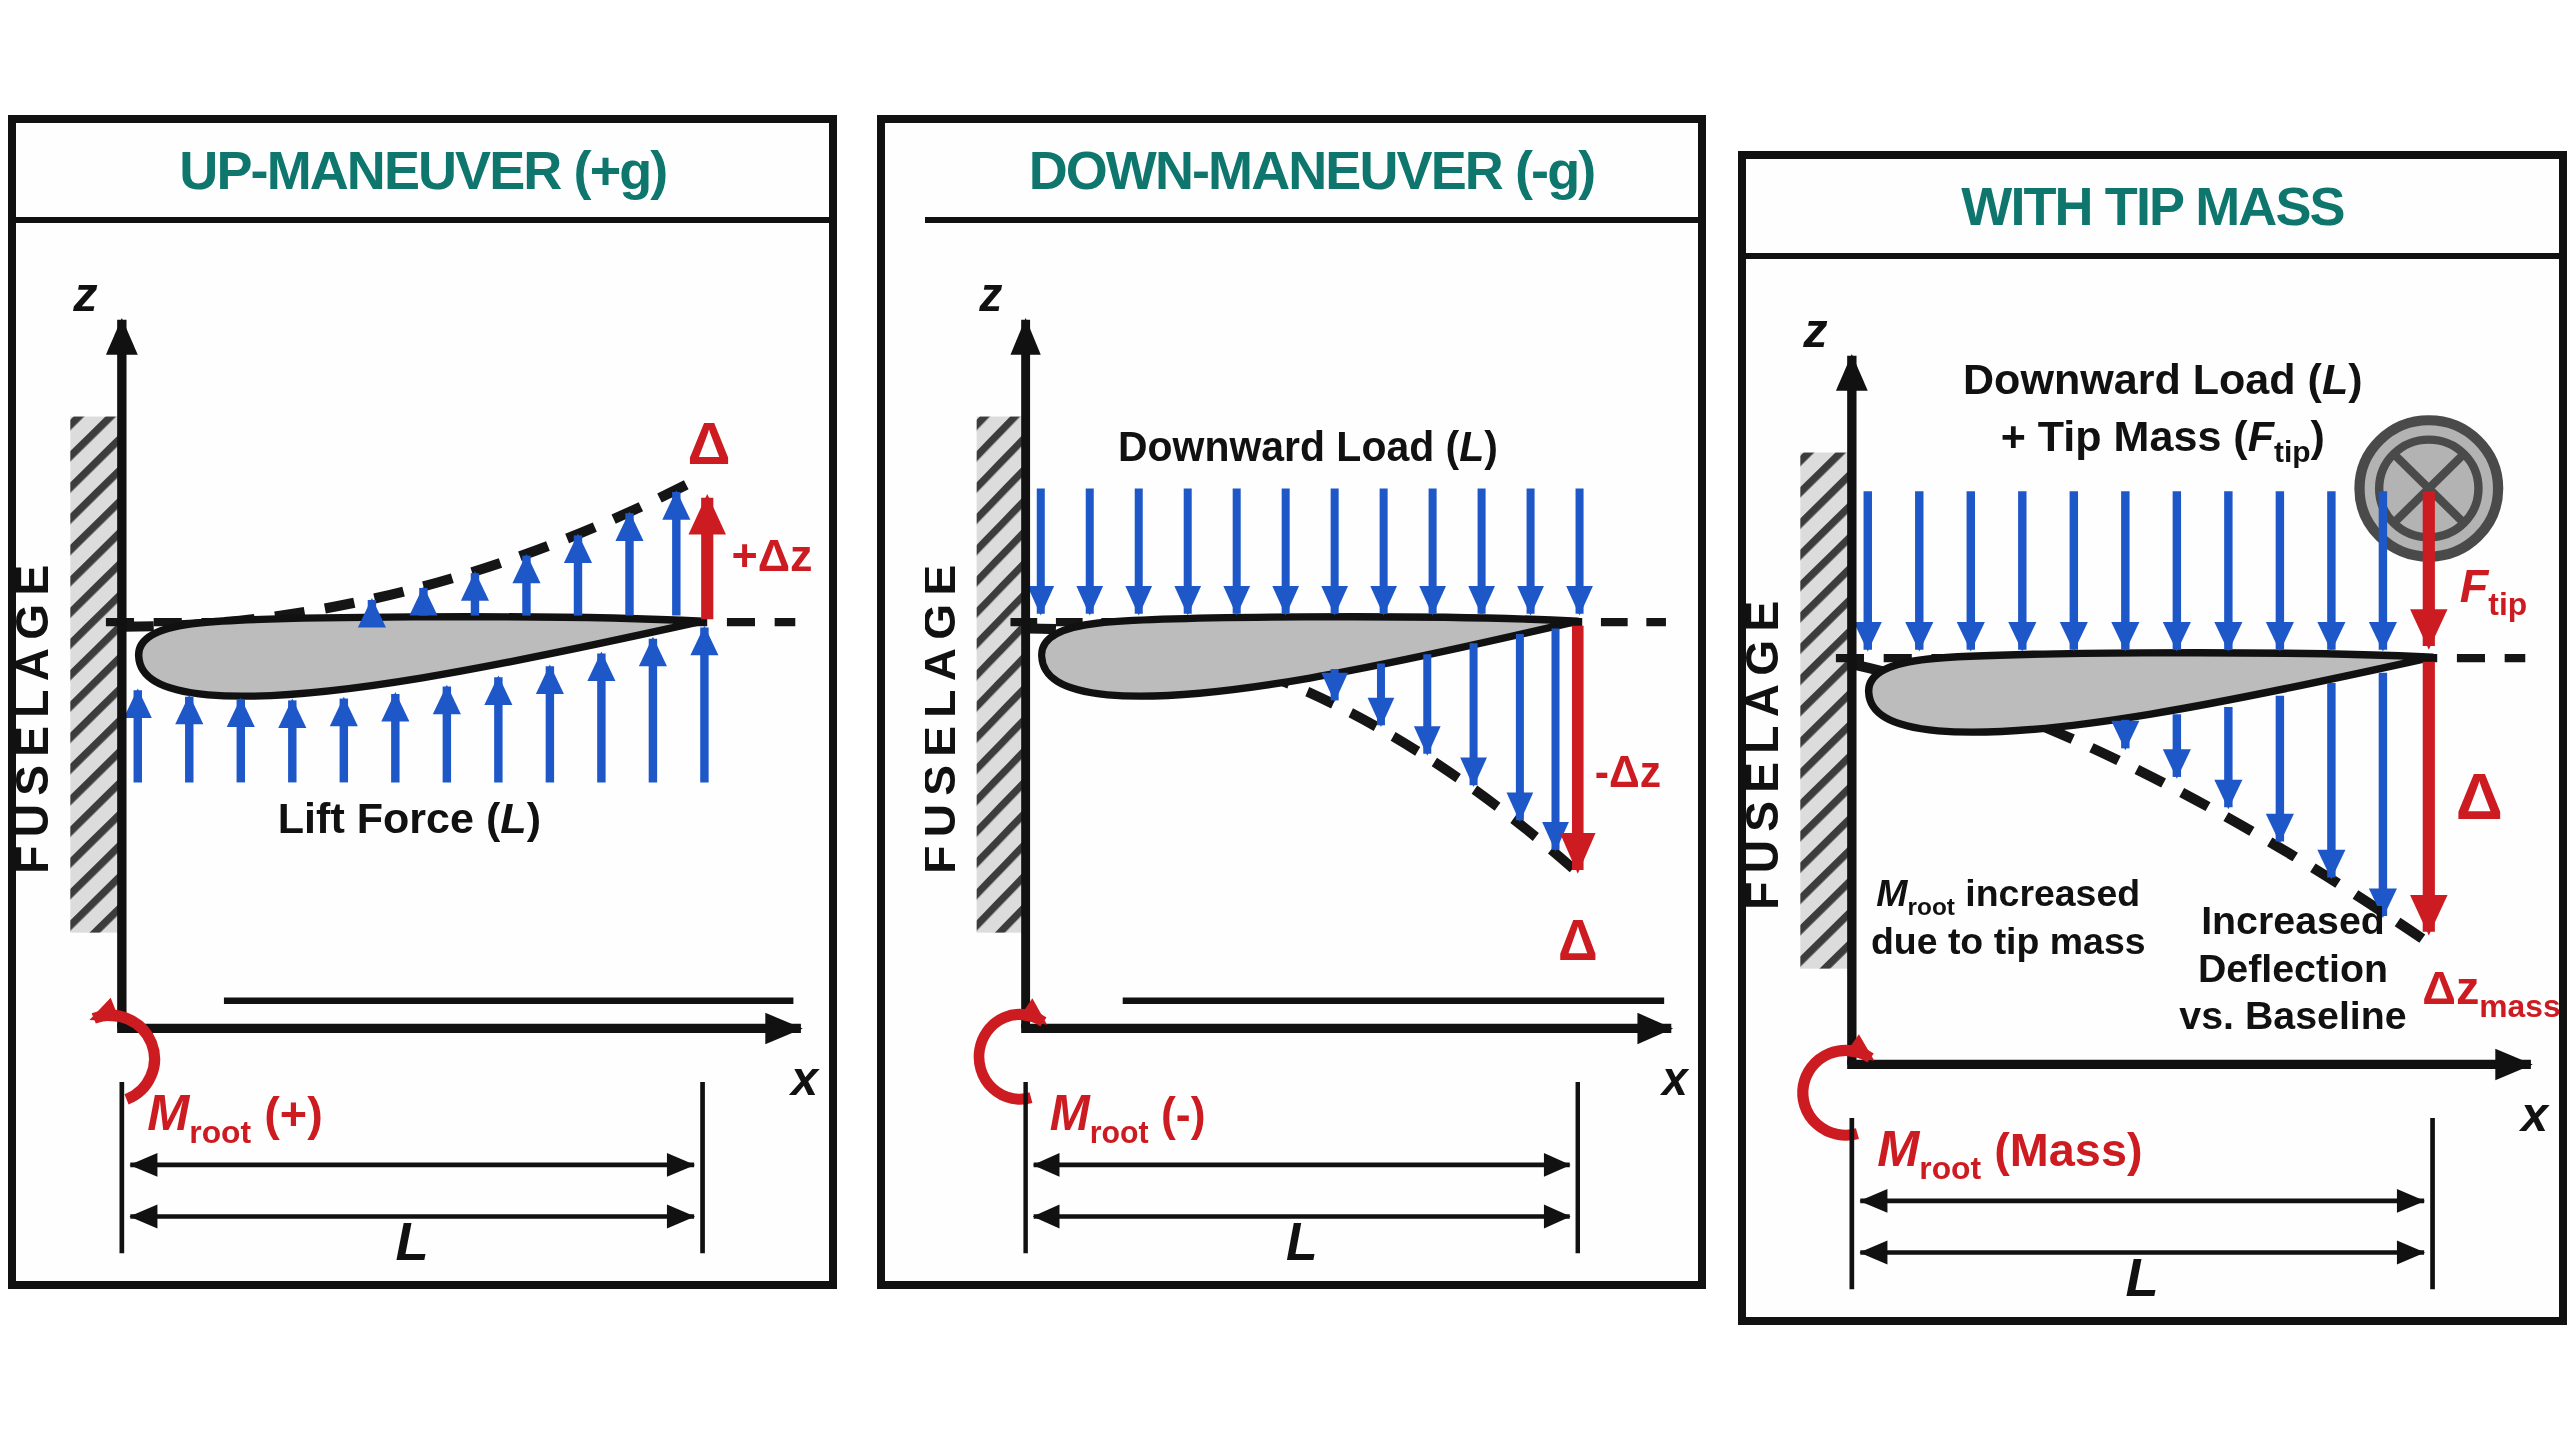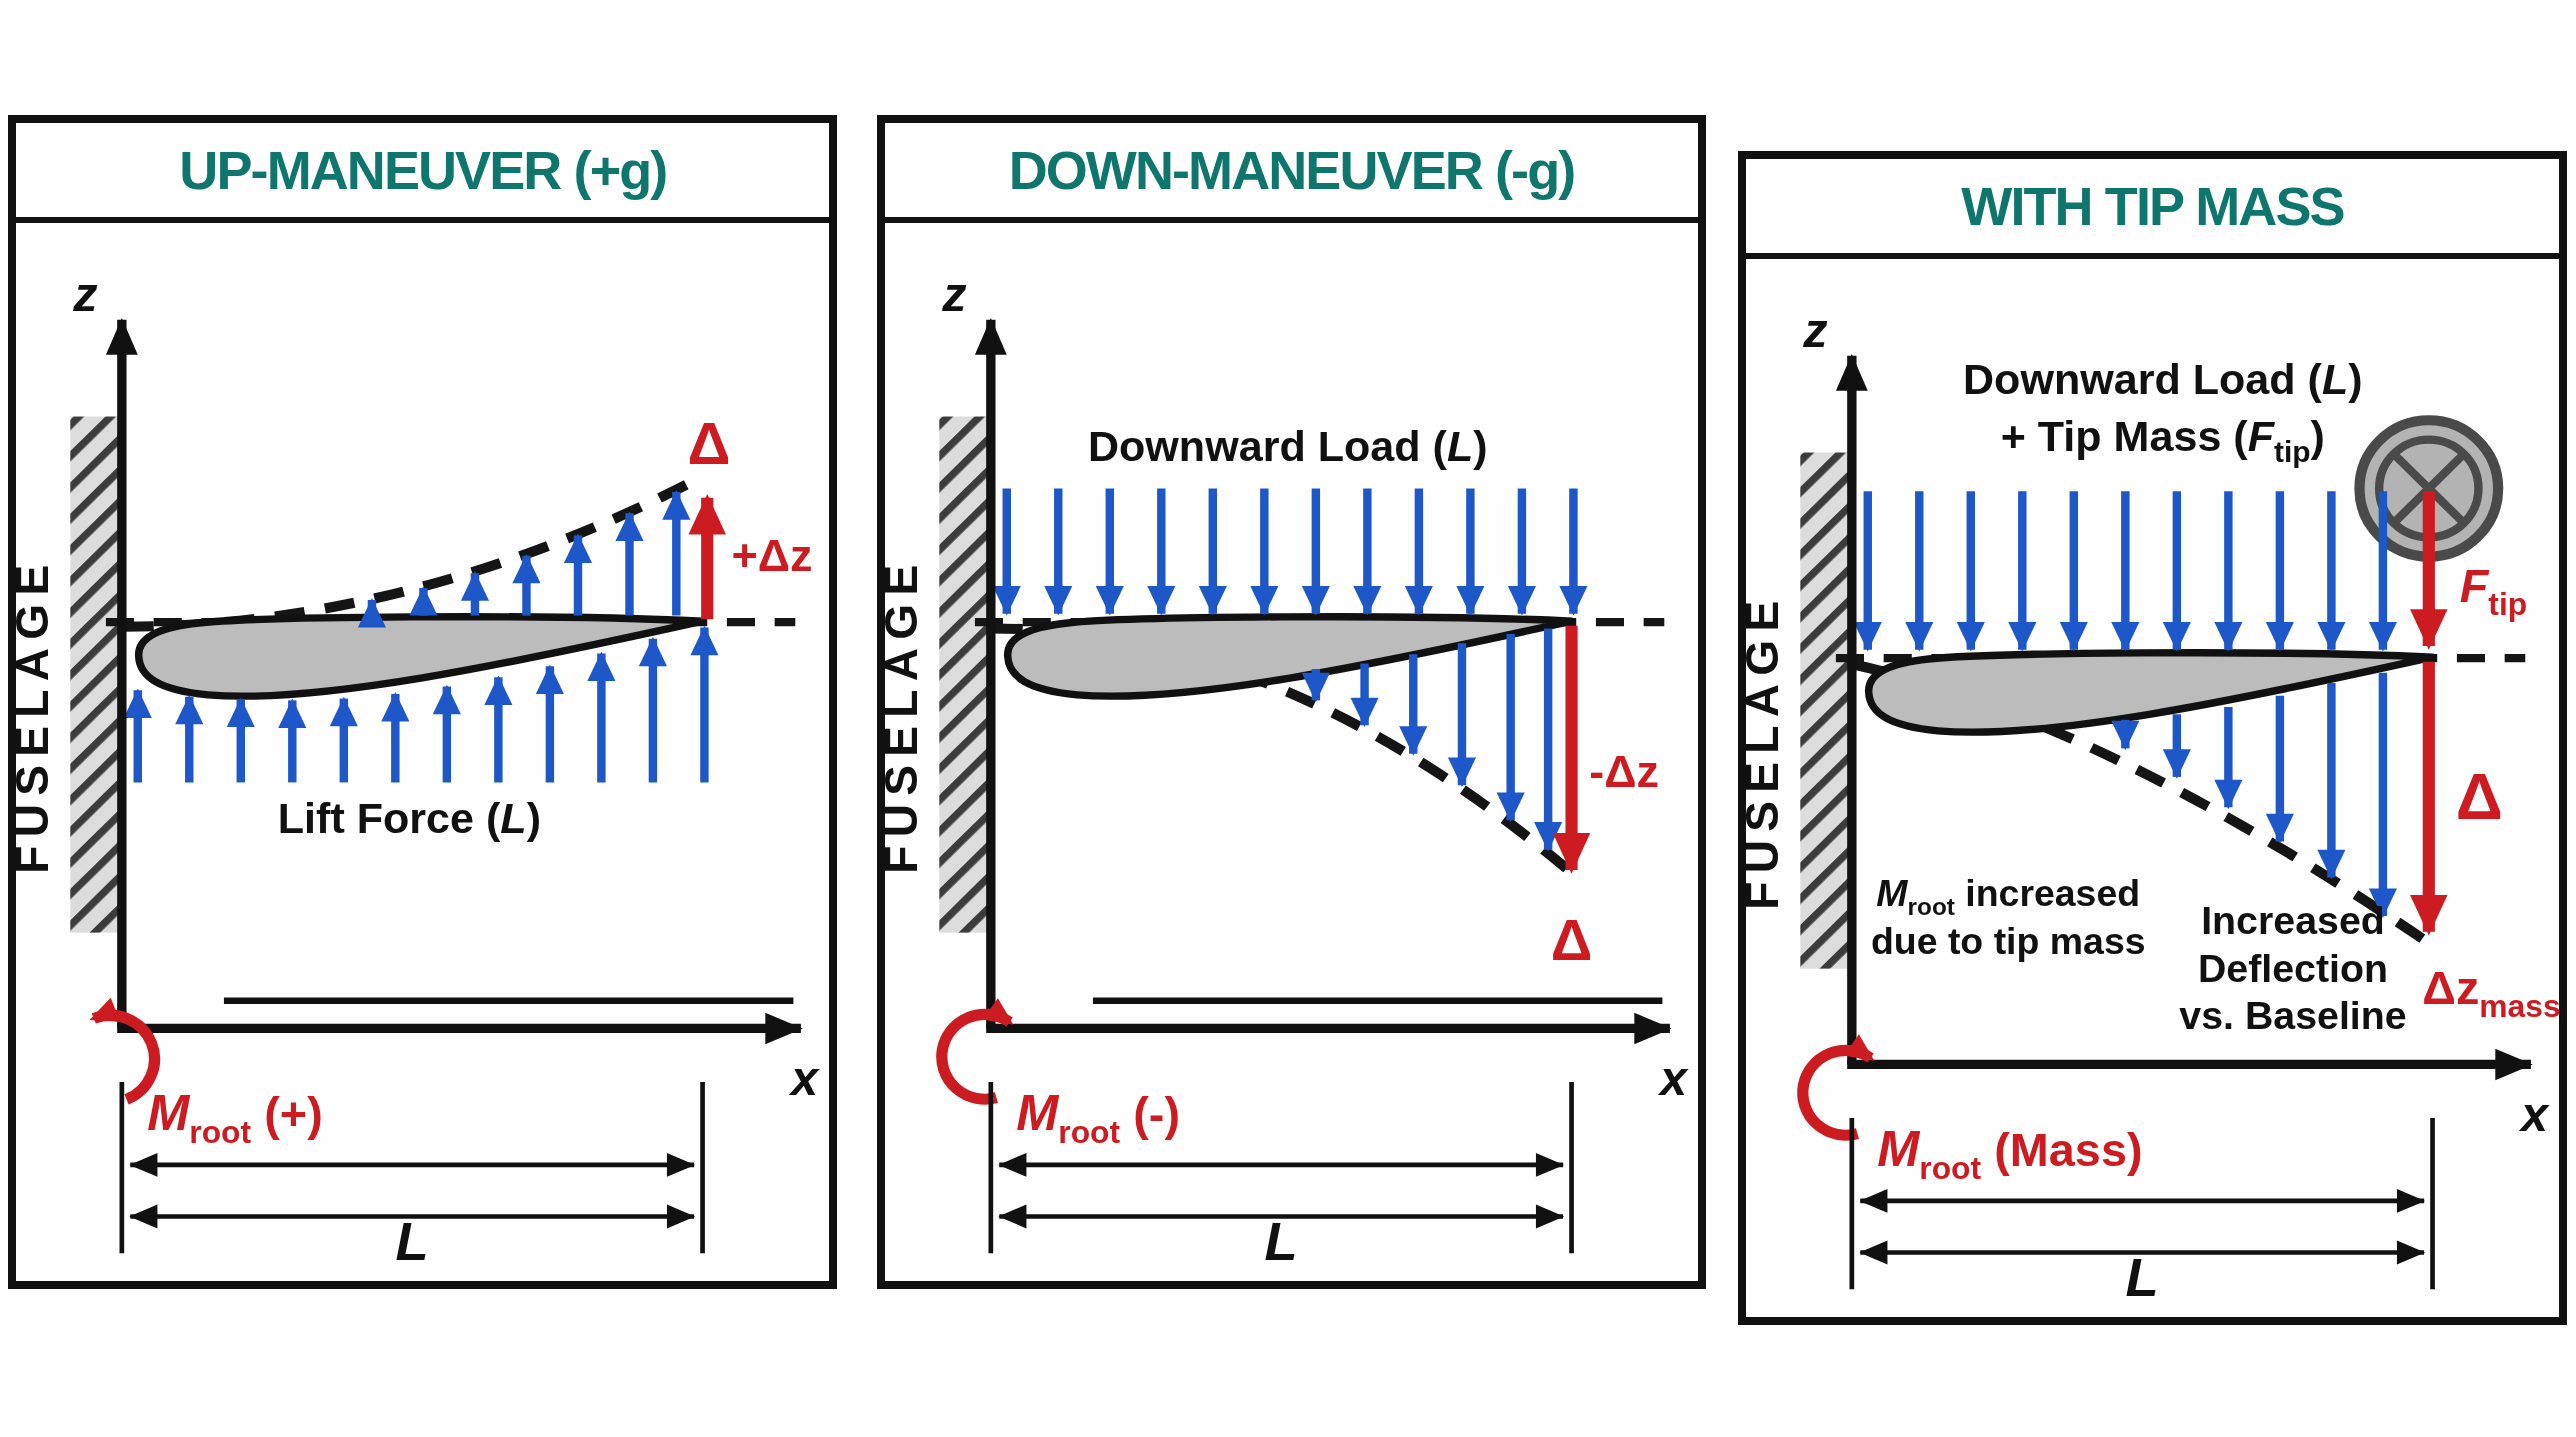--- a/index.html
+++ b/index.html
@@ -4,21 +4,21 @@
 <style>
   html,body{margin:0;padding:0;background:#ffffff;}
   .stage{position:relative;width:2576px;height:1438px;background:#ffffff;overflow:hidden;
          font-family:"Liberation Sans", sans-serif;}
   .panel{position:absolute;top:115px;width:829px;height:1174px;border:8.4px solid #111;
          background:#fefefe;box-sizing:border-box;}
   .panel .titlebar{height:94px;border-bottom:6.6px solid #111;display:flex;align-items:center;
          justify-content:center;font-weight:bold;font-size:54px;letter-spacing:-1.9px;color:#0f766e;
          white-space:nowrap;}
   .panel svg{display:block;width:100%;height:calc(100% - 100px);}
-  .p1{left:8.4px;} .p2{left:877px;} .p3{left:1738px;margin-top:36px;}
+  .p1{left:8.4px;} .p2{left:877px;padding-left:40px;} .p3{left:1738px;margin-top:36px;}
   text{font-family:"Liberation Sans", sans-serif;}
 </style>
 </head>
 <body>
 
 <div class="stage">
 
   <svg width="0" height="0" style="position:absolute" aria-hidden="true">
     <defs>
       <pattern id="hatch" width="24" height="24" patternUnits="userSpaceOnUse" patternTransform="rotate(-45)">

